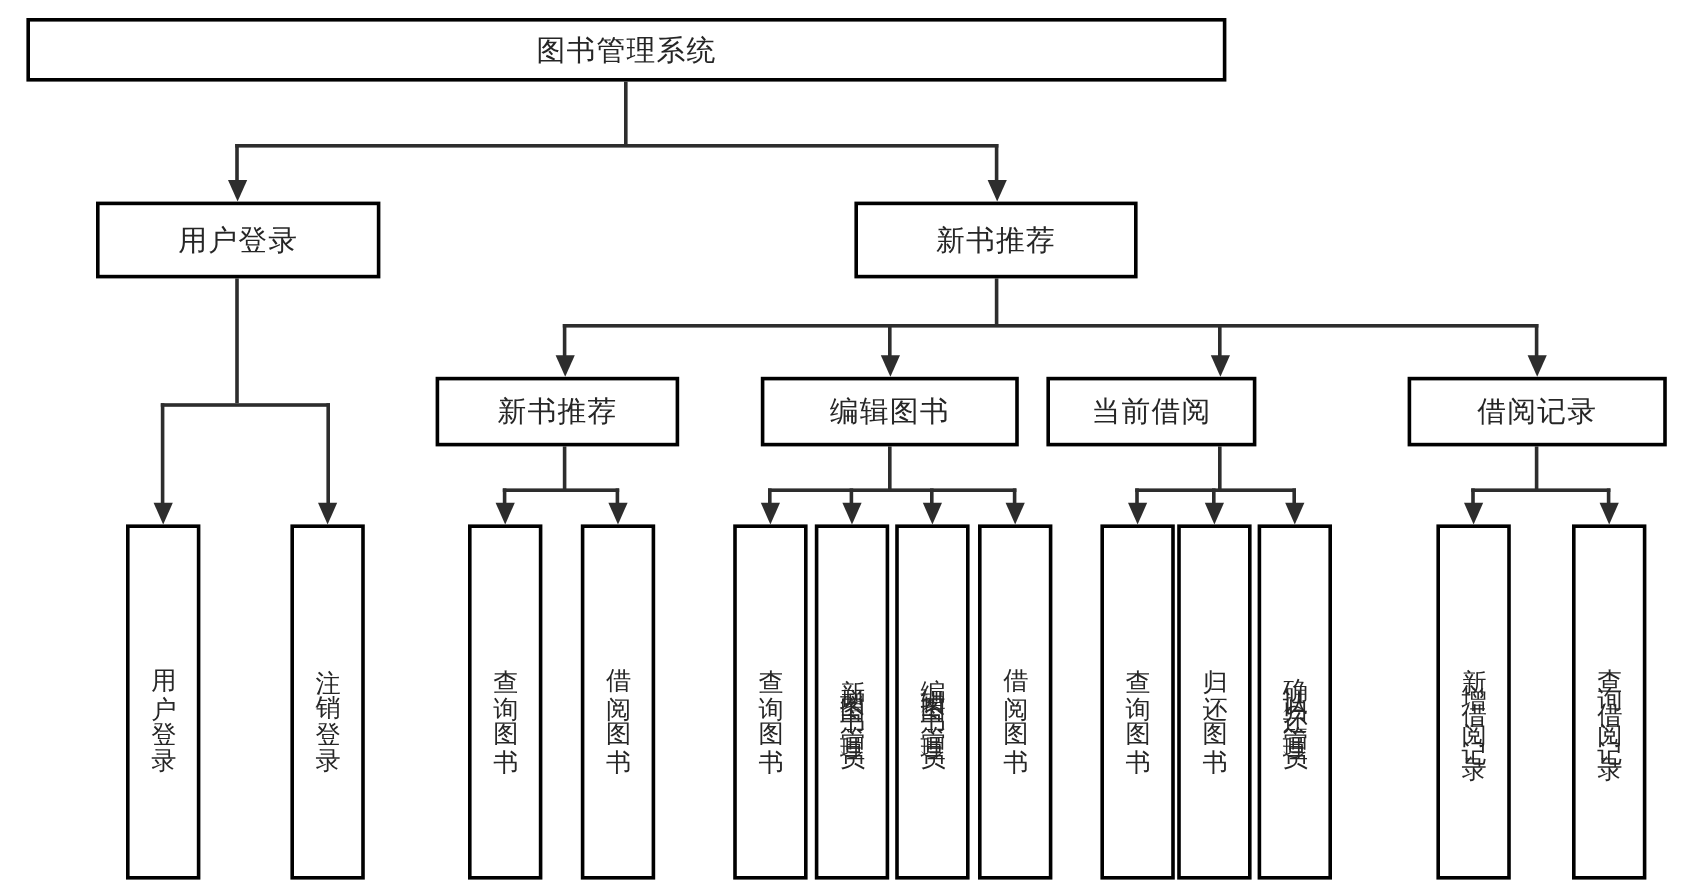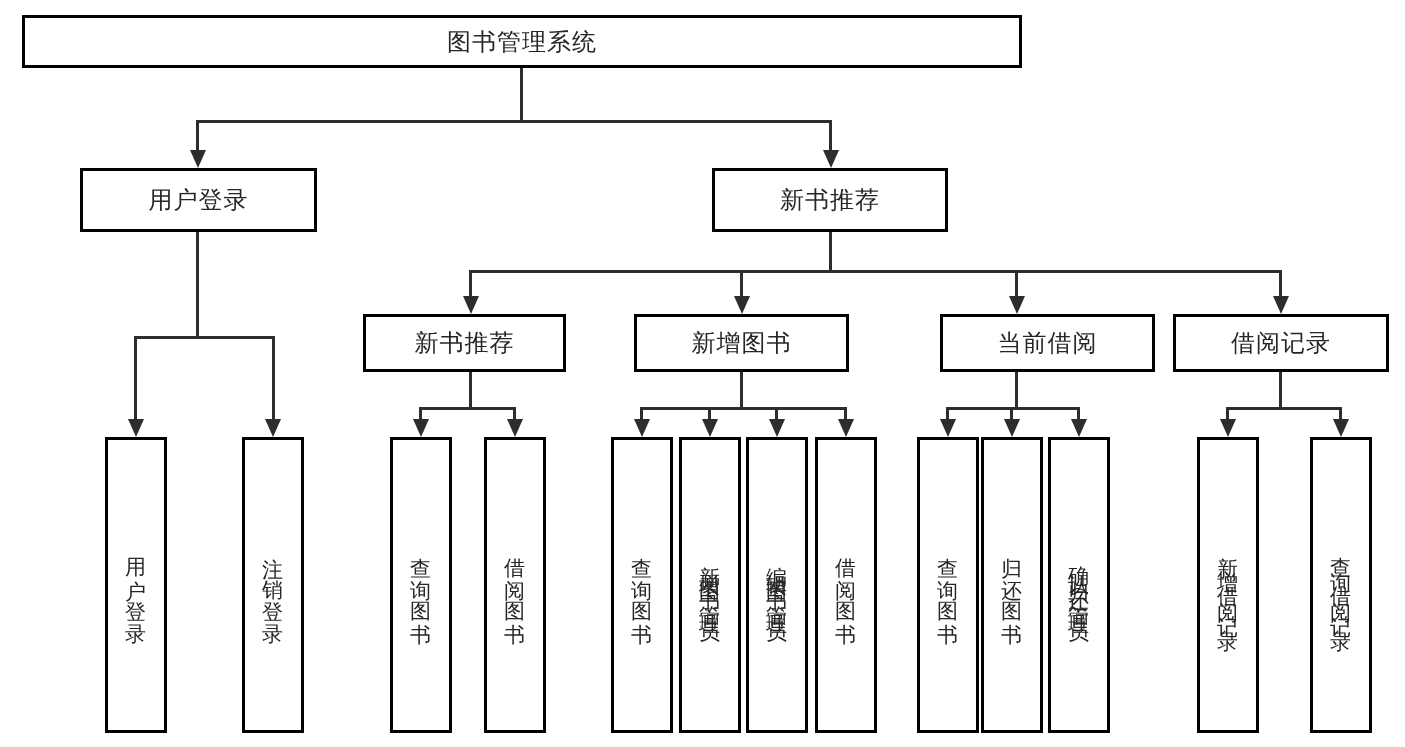--- a/index.html
+++ b/index.html
@@ -51,23 +51,23 @@
     <span>用户登录</span>
   </div>
   <div class="node box-h" style="left:712px;top:168px;width:236px;height:64px">
     <span>新书推荐</span>
   </div>
 
   <div class="node box-h" style="left:363px;top:314px;width:203px;height:58px">
     <span>新书推荐</span>
   </div>
   <div class="node box-h" style="left:634px;top:314px;width:215px;height:58px">
-    <span>新增图书</span>
+    <span>编辑图书</span>
   </div>
-  <div class="node box-h" style="left:940px;top:314px;width:215px;height:58px">
+  <div class="node box-h" style="left:872px;top:314px;width:175px;height:58px">
     <span>当前借阅</span>
   </div>
   <div class="node box-h" style="left:1173px;top:314px;width:216px;height:58px">
     <span>借阅记录</span>
   </div>
 
   <div class="node box-v ls4" style="left:105px;top:437px;width:62px;height:296px">
     <span>用户登录</span>
   </div>
   <div class="node box-v ls4" style="left:242px;top:437px;width:62px;height:296px">

